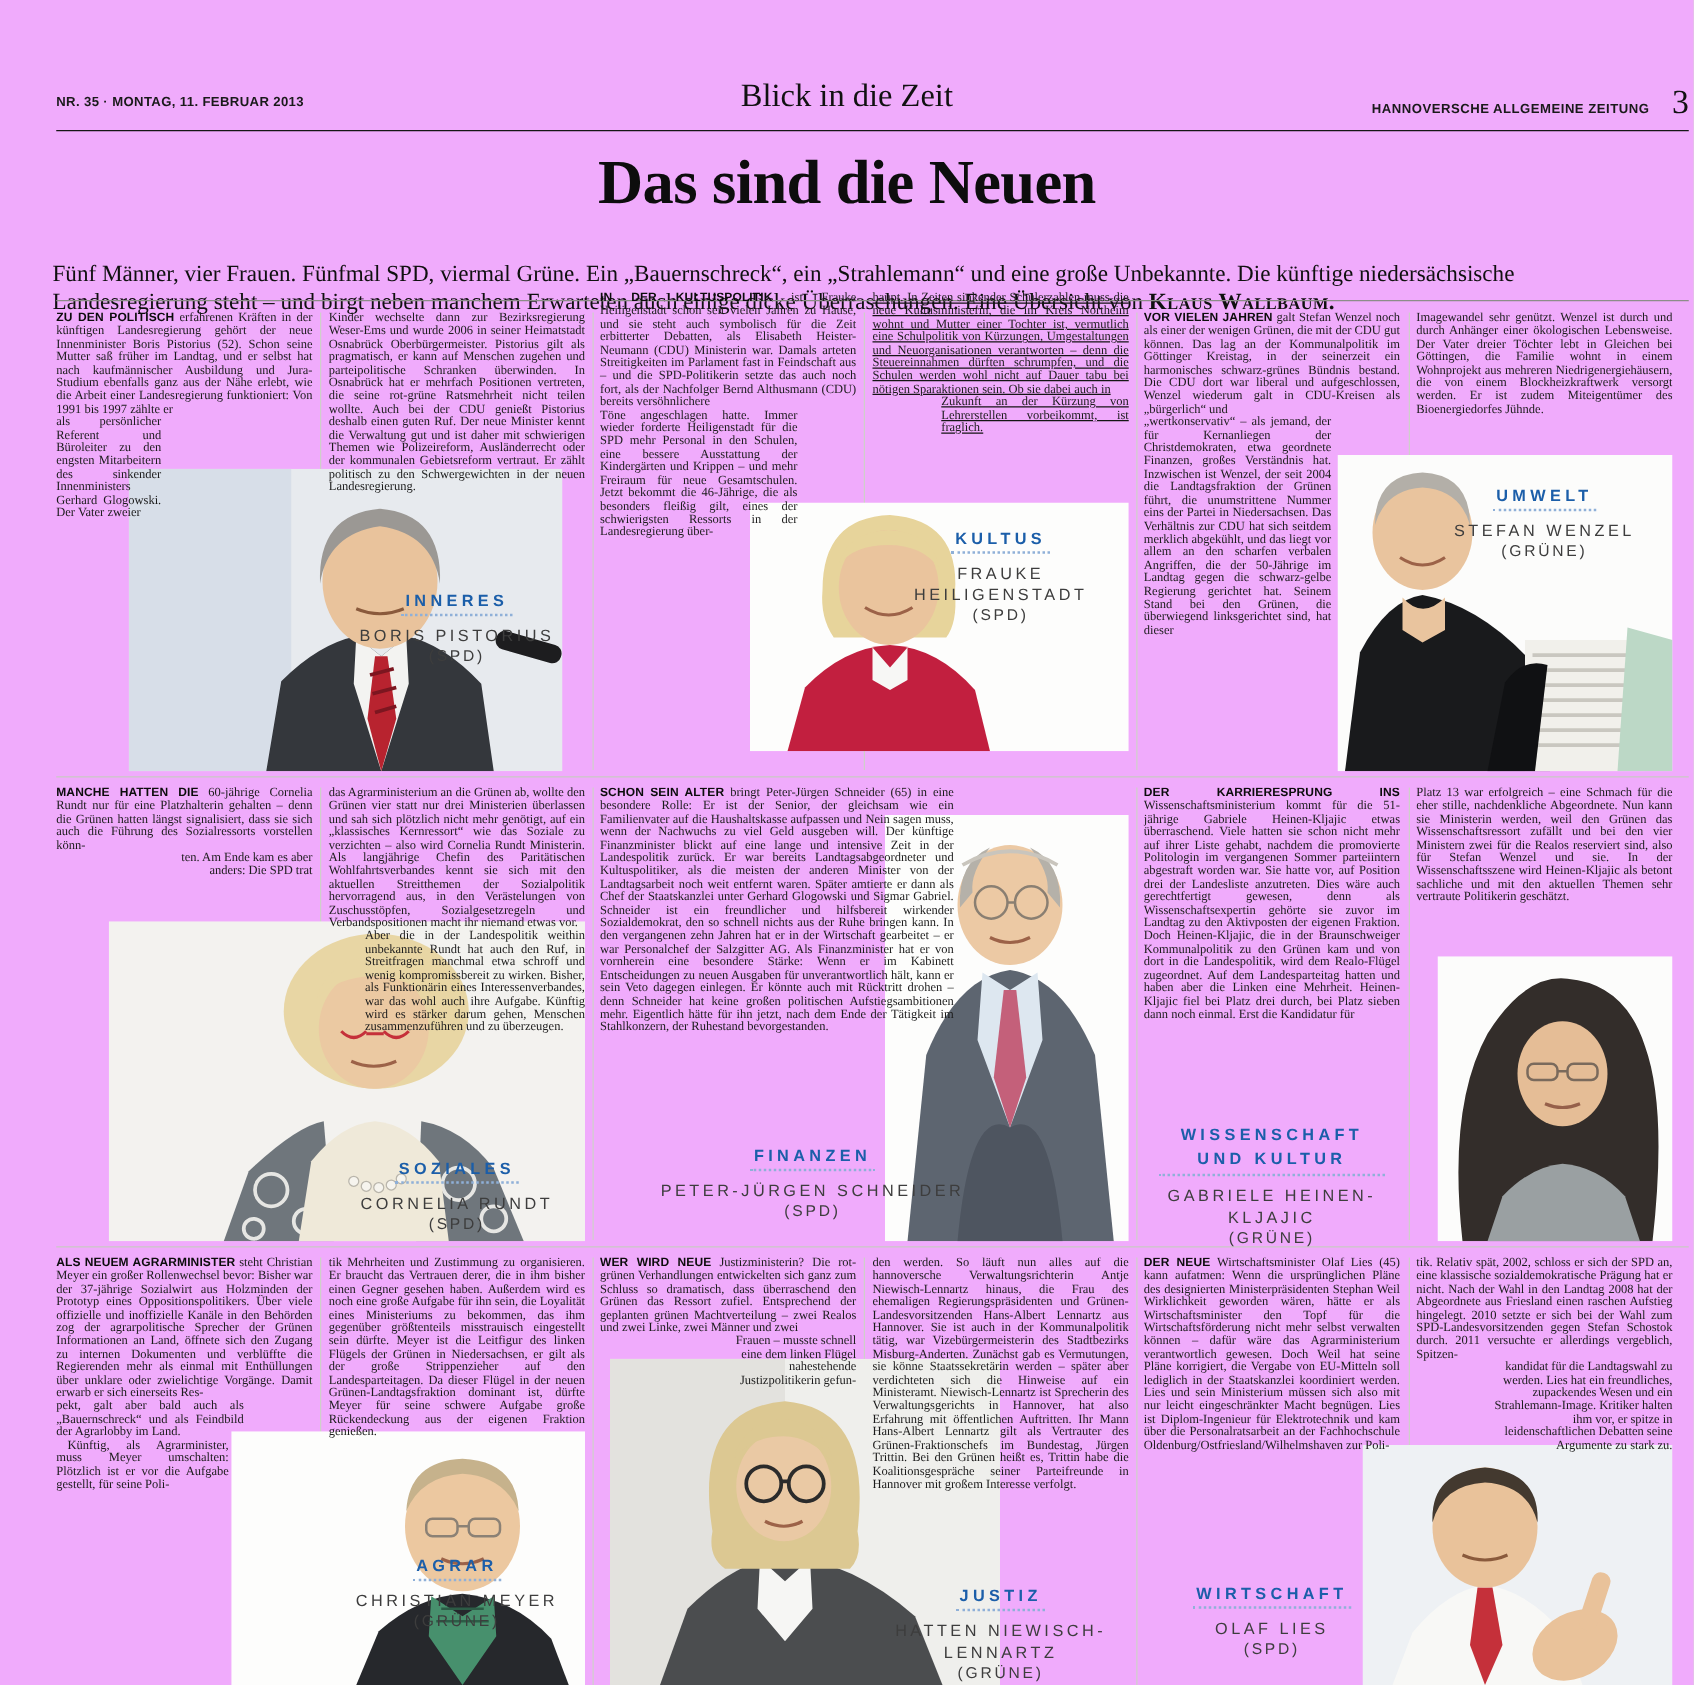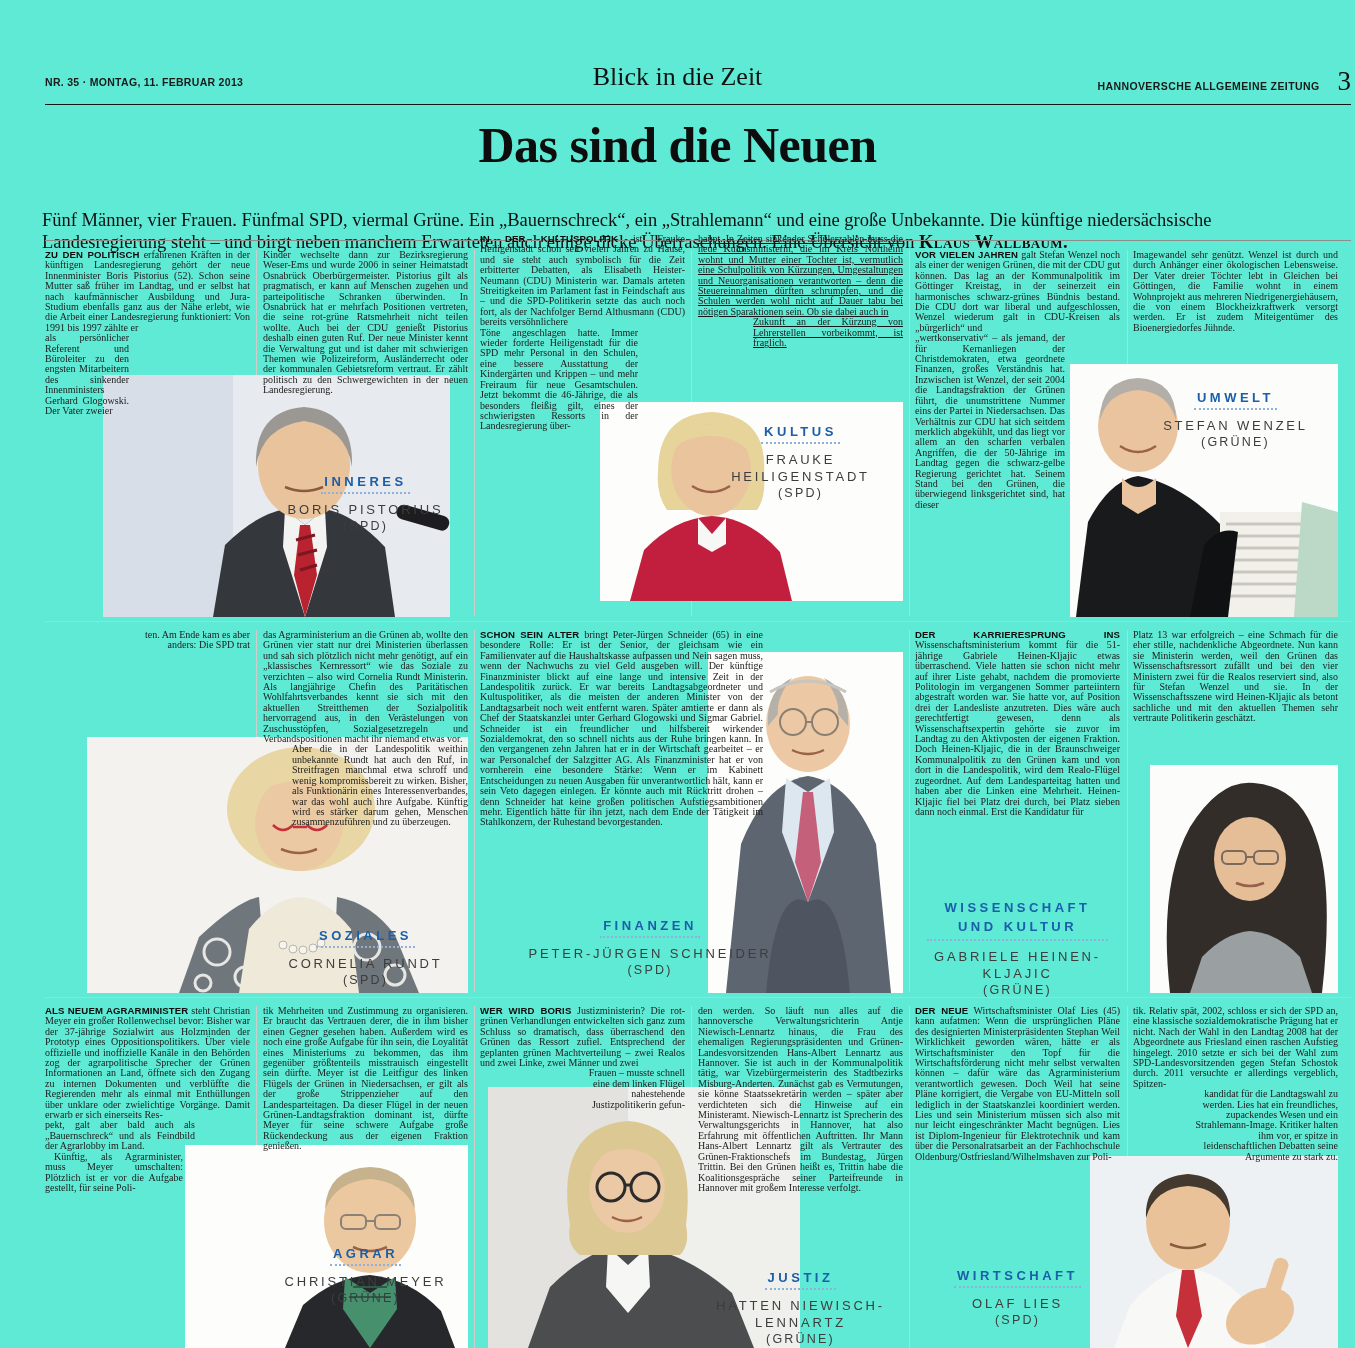--- a/index.html
+++ b/index.html
@@ -1,16 +1,16 @@
 <!DOCTYPE html>
 <html><head>
 <meta charset="utf-8">
 <style>
   html,body{margin:0;padding:0;background:#d9d9d4;}
-  .page{position:relative;width:1355px;height:1348px;background:#5eead4;overflow:hidden;
+  .page{position:relative;width:1355px;height:1348px;background:#f0abfc;overflow:hidden;
         font-family:"Liberation Serif",serif;color:#151515;margin:0 auto;}
   
   .hdr-date{position:absolute;left:45px;top:76px;font:bold 10.5px "Liberation Sans",sans-serif;letter-spacing:.3px;color:#1a1a1a;}
   .hdr-title{position:absolute;left:0;right:0;top:62px;text-align:center;font:26px "Liberation Serif",serif;color:#111;}
   .hdr-right{position:absolute;right:4px;top:66px;display:flex;align-items:baseline;gap:18px;}
   .hdr-paper{font:bold 10.5px "Liberation Sans",sans-serif;letter-spacing:.4px;color:#1a1a1a;}
   .hdr-page{font:27px "Liberation Serif",serif;color:#111;}
   .hdr-rule{position:absolute;left:45px;right:4px;top:104px;border-top:1.6px solid #161616;}
   .headline{position:absolute;left:0;right:0;top:116px;text-align:center;font:bold 50px "Liberation Serif",serif;color:#0d0d0d;letter-spacing:-.5px;}
   .standfirst{position:absolute;left:42px;right:24px;top:190px;text-align:left;font:18.5px "Liberation Serif",serif;line-height:22px;color:#101010;}
@@ -173,20 +173,21 @@
       <ellipse cx="212" cy="86" rx="44" ry="48" fill="#ebc9a2"></ellipse>
       <path d="M166,62 Q176,30 212,28 Q250,30 258,64 Q240,44 212,44 Q184,44 166,62 Z" fill="#e8d6a4"></path>
       <g fill="none" stroke="#c5303a" stroke-width="2.5">
         <path d="M186,88 Q196,98 206,88"></path>
           <path d="M220,88 Q230,98 240,88"></path>
           <path d="M206,90 L220,90"></path>
       </g>
       <path d="M194,112 Q212,120 230,112" stroke="#9c6248" stroke-width="2.5" fill="none"></path>
     </svg>
     <div class="bcol" style="left:0;width:205px;">
+      <p class="btxt"><b class="lead">MANCHE HATTEN DIE</b> <span>60-jährige Cornelia Rundt nur für eine Platzhalterin gehalten – denn die Grünen hatten längst signalisiert, dass sie sich auch die Führung des Sozialressorts vorstellen könn-</span></p>
       <p class="btxt narrow" style="width:108px;margin-left:auto;text-align:right;">ten. Am Ende kam es aber anders: Die SPD trat</p>
     </div>
     <div class="bcol" style="left:218px;width:205px;">
       <p class="btxt">das Agrarministerium an die Grünen ab, wollte den Grünen vier statt nur drei Ministerien überlassen und sah sich plötzlich nicht mehr genötigt, auf ein „klassisches Kernressort“ wie das Soziale zu verzichten – also wird Cornelia Rundt Ministerin. Als langjährige Chefin des Paritätischen Wohlfahrtsverbandes kennt sie sich mit den aktuellen Streitthemen der Sozialpolitik hervorragend aus, in den Verästelungen von Zuschusstöpfen, Sozialgesetzregeln und Verbandspositionen macht ihr niemand etwas vor.</p>
       <p class="btxt narrow" style="width:176px;margin-left:auto;">Aber die in der Landespolitik weithin unbekannte Rundt hat auch den Ruf, in Streitfragen manchmal etwa schroff und wenig kompromissbereit zu wirken. Bisher, als Funktionärin eines Interessenverbandes, war das wohl auch ihre Aufgabe. Künftig wird es stärker darum gehen, Menschen zusammenzuführen und zu überzeugen.</p>
     </div>
     <div class="label" style="left:218px;top:296px;width:205px;">
       <div><span class="sec">SOZIALES</span></div>
       <div class="pname">CORNELIA RUNDT</div>
       <div class="pparty">(SPD)</div>
@@ -287,21 +288,21 @@
       <ellipse cx="139" cy="102" rx="38" ry="44" fill="#eac9a4"></ellipse>
       <path d="M99,80 Q107,50 139,48 Q173,52 179,84 Q161,62 139,62 Q113,62 99,80 Z" fill="#dcc892"></path>
       <g fill="none" stroke="#2b2b2b" stroke-width="3">
         <circle cx="123" cy="100" r="14"></circle>
           <circle cx="157" cy="100" r="14"></circle>
           <path d="M137,98 L143,98"></path>
       </g>
       <path d="M124,130 Q139,138 154,130" stroke="#9c6248" stroke-width="2.5" fill="none"></path>
     </svg>
     <div class="bcol" style="left:0;width:205px;">
-      <p class="btxt"><b class="lead">WER WIRD BORIS</b> <span>Justizministerin? Die rot-grünen Verhandlungen entwickelten sich ganz zum Schluss so dramatisch, dass überraschend den Grünen das Ressort zufiel. Entsprechend der geplanten grünen Machtverteilung – zwei Realos und zwei Linke, zwei Männer und zwei</span></p>
+      <p class="btxt"><b class="lead">WER WIRD NEUE</b> <span>Justizministerin? Die rot-grünen Verhandlungen entwickelten sich ganz zum Schluss so dramatisch, dass überraschend den Grünen das Ressort zufiel. Entsprechend der geplanten grünen Machtverteilung – zwei Realos und zwei Linke, zwei Männer und zwei</span></p>
       <p class="btxt narrow" style="width:112px;margin-left:auto;text-align:right;">Frauen – musste schnell eine dem linken Flügel nahestehende Justizpolitikerin gefun-</p>
     </div>
     <div class="bcol" style="left:218px;width:205px;height:258px;overflow:hidden;">
       <p class="btxt">den werden. So läuft nun alles auf die hannoversche Verwaltungsrichterin Antje Niewisch-Lennartz hinaus, die Frau des ehemaligen Regierungspräsidenten und Grünen-Landesvorsitzenden Hans-Albert Lennartz aus Hannover. Sie ist auch in der Kommunalpolitik tätig, war Vizebürgermeisterin des Stadtbezirks Misburg-Anderten. Zunächst gab es Vermutungen, sie könne Staatssekretärin werden – später aber verdichteten sich die Hinweise auf ein Ministeramt. Niewisch-Lennartz ist Sprecherin des Verwaltungsgerichts in Hannover, hat also Erfahrung mit öffentlichen Auftritten. Ihr Mann Hans-Albert Lennartz gilt als Vertrauter des Grünen-Fraktionschefs im Bundestag, Jürgen Trittin. Bei den Grünen heißt es, Trittin habe die Koalitionsgespräche seiner Parteifreunde in Hannover mit großem Interesse verfolgt.</p>
     </div>
     <div class="label" style="left:218px;top:262px;width:205px;">
       <div><span class="sec">JUSTIZ</span></div>
       <div class="pname" style="max-width:195px;margin-left:auto;margin-right:auto;">HATTEN NIEWISCH-LENNARTZ</div>
       <div class="pparty">(GRÜNE)</div>
     </div>

